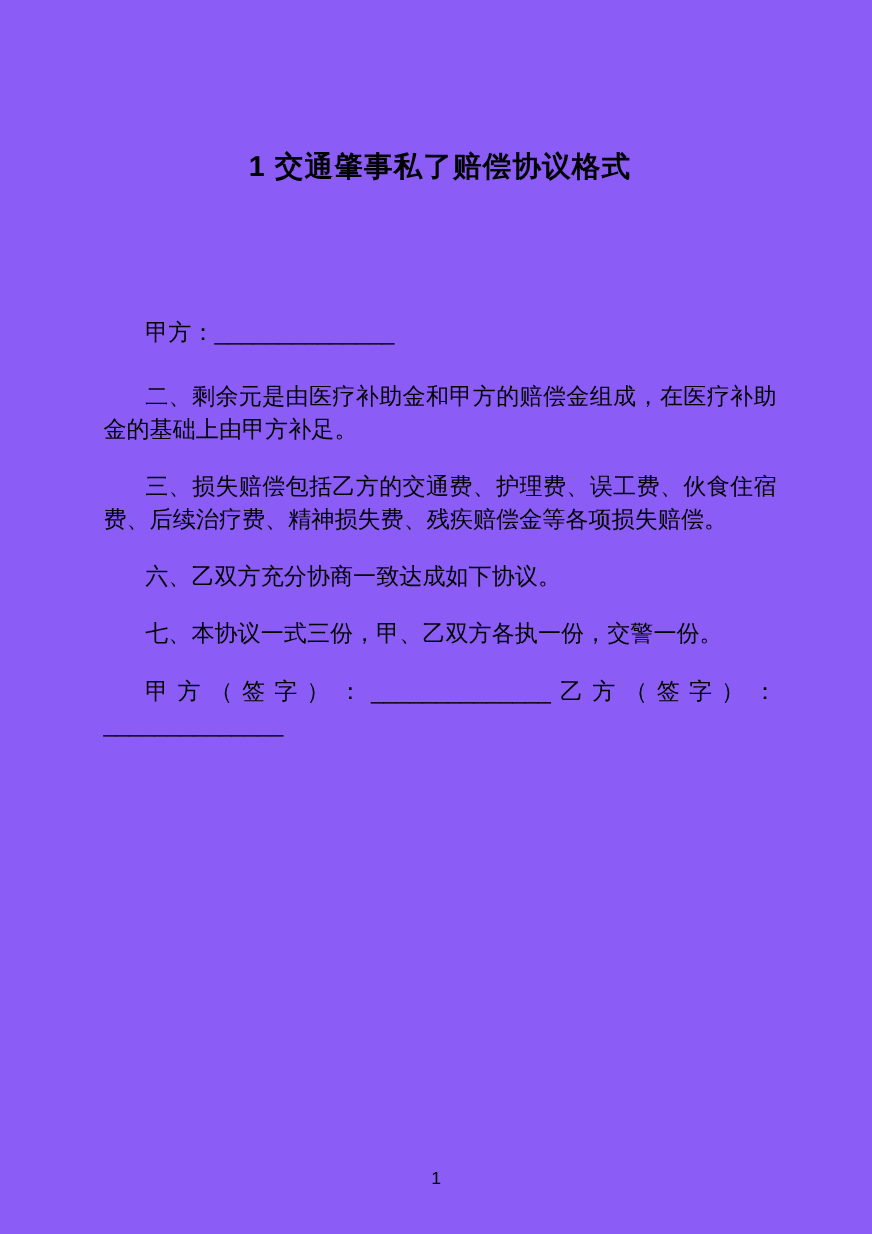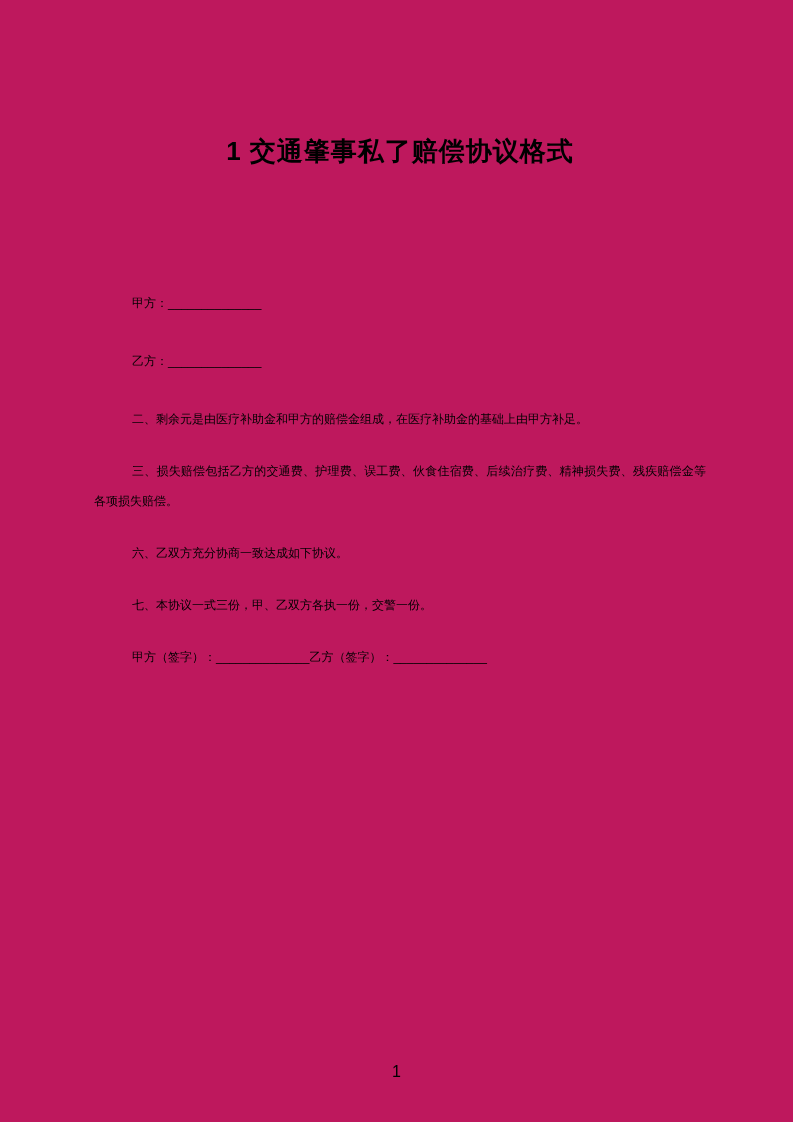--- a/index.html
+++ b/index.html
@@ -13,35 +13,35 @@
     font-family: "Liberation Sans", sans-serif;
     color: #000000;
     position: relative;
     overflow: hidden;
   }
   .page {
     position: absolute;
     top: 0; left: 0;
     width: 793px;
     height: 1122px;
-    background: #be185d;
+    background: #8b5cf6;
     box-sizing: border-box;
     padding: 0 87px 10px 94px;
   }
   .doc-title {
     margin: 0;
     padding-top: 132px;
     font-size: 26px;
     line-height: 38px;
     font-weight: 700;
     text-align: center;
     letter-spacing: 1px;
   }
   .body-text {
-    font-size: 12px;
+    font-size: 21px;
     line-height: 30px;
     margin: 0 0 22px 0;
     text-indent: 38px;
     text-align: justify;
   }
   .party-line {
     margin-bottom: 28px;
   }
   .party-line:first-of-type {
     margin-top: 118px;
@@ -65,21 +65,20 @@
 </style>
 </head>
 <body>
 
 <div class="page">
 
   <h1 class="doc-title">1 交通肇事私了赔偿协议格式</h1>
 
   <p class="body-text party-line"><span>甲方：</span><span class="blank">______________</span></p>
 
-  <p class="body-text party-line"><span>乙方：</span><span class="blank">______________</span></p>
 
 
 
   <p class="body-text">二、剩余元是由医疗补助金和甲方的赔偿金组成，在医疗补助金的基础上由甲方补足。</p>
 
   <p class="body-text">三、损失赔偿包括乙方的交通费、护理费、误工费、伙食住宿费、后续治疗费、精神损失费、残疾赔偿金等各项损失赔偿。</p>
 
 
 
   <p class="body-text">六、乙双方充分协商一致达成如下协议。</p>

